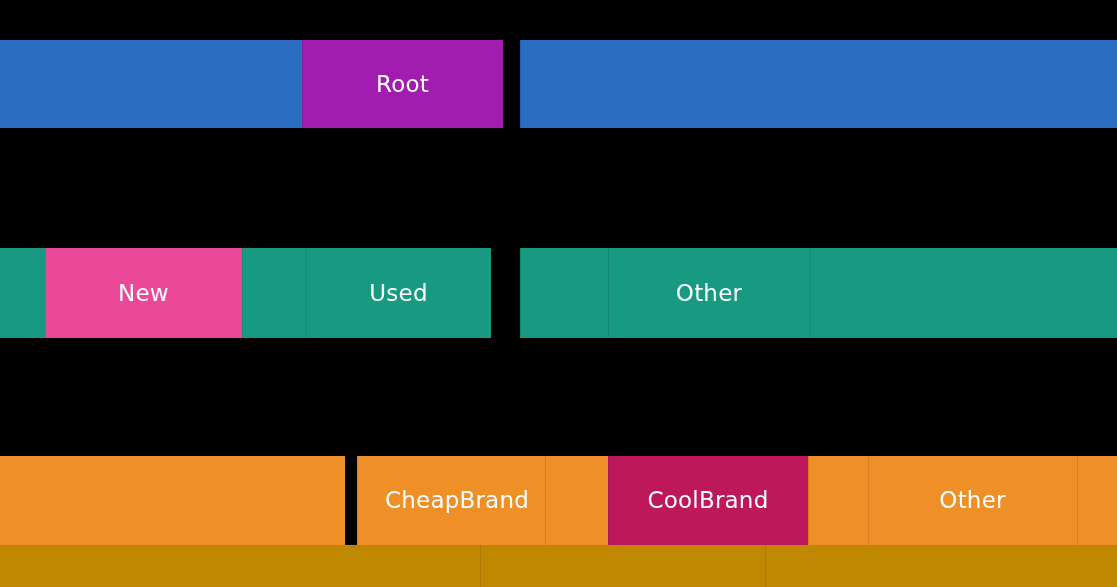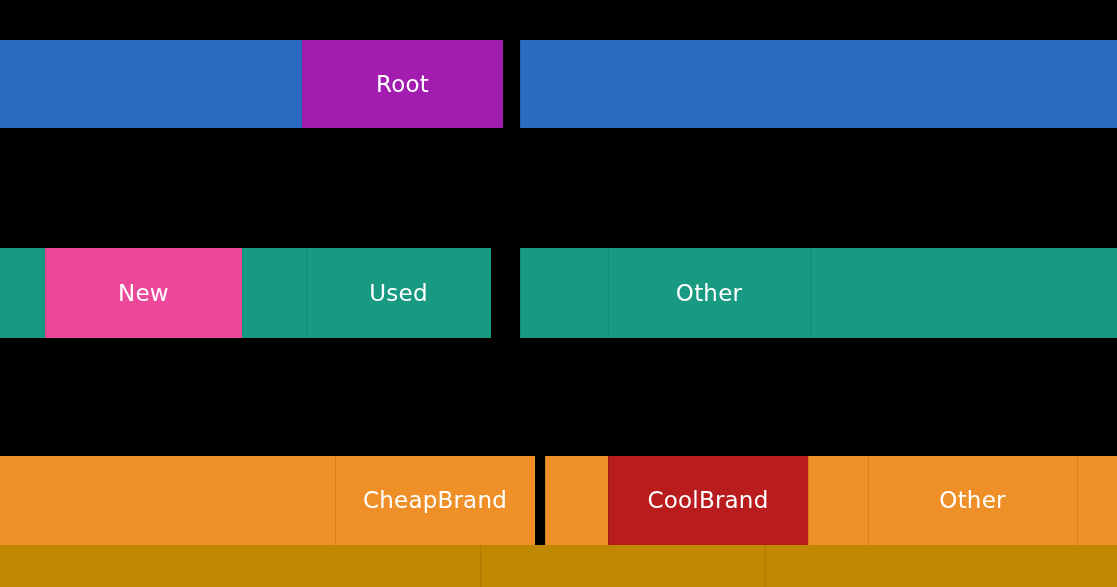--- a/index.html
+++ b/index.html
@@ -81,25 +81,25 @@
         <span class="segment-label" style="color: rgb(255, 255, 255);">Used</span>
       </div>
       <div class="segment lvl-cat seam-left" style="left: 520px; width: 88px; background: rgb(24, 154, 130);"></div>
       <div class="segment lvl-cat seam-left" style="left: 608px; width: 202px; background: rgb(24, 154, 130);">
         <span class="segment-label" style="color: rgb(255, 255, 255);">Other</span>
       </div>
       <div class="segment lvl-cat seam-left" style="left: 810px; width: 307px; background: rgb(24, 154, 130);"></div>
     </div>
     <div class="level-row" style="top: 456px; height: 89px;">
       <div class="segment lvl-brand" style="left: 0px; width: 345px; background: rgb(239, 143, 40);"></div>
-      <div class="segment lvl-brand seam-left" style="left: 335px; width: 200px; background: rgb(239, 143, 40);">
+      <div class="segment lvl-brand seam-left" style="left: 357px; width: 200px; background: rgb(239, 143, 40);">
         <span class="segment-label" style="color: rgb(255, 255, 255);">CheapBrand</span>
       </div>
       <div class="segment lvl-brand seam-left" style="left: 545px; width: 63px; background: rgb(239, 143, 40);"></div>
-      <div class="segment lvl-brand seam-left" style="left: 608px; width: 200px; background: #b91c1c;">
+      <div class="segment lvl-brand seam-left" style="left: 608px; width: 200px; background: #be185d;">
         <span class="segment-label" style="color: rgb(255, 255, 255);">CoolBrand</span>
       </div>
       <div class="segment lvl-brand seam-left" style="left: 808px; width: 60px; background: rgb(239, 143, 40);"></div>
       <div class="segment lvl-brand seam-left" style="left: 868px; width: 209px; background: rgb(239, 143, 40);">
         <span class="segment-label" style="color: rgb(255, 255, 255);">Other</span>
       </div>
       <div class="segment lvl-brand seam-left" style="left: 1077px; width: 40px; background: rgb(239, 143, 40);"></div>
     </div>
     <div class="level-row" style="top: 545px; height: 42px;">
       <div class="segment lvl-leaf" style="left: 0px; width: 480px; background: rgb(192, 136, 0);"></div>

